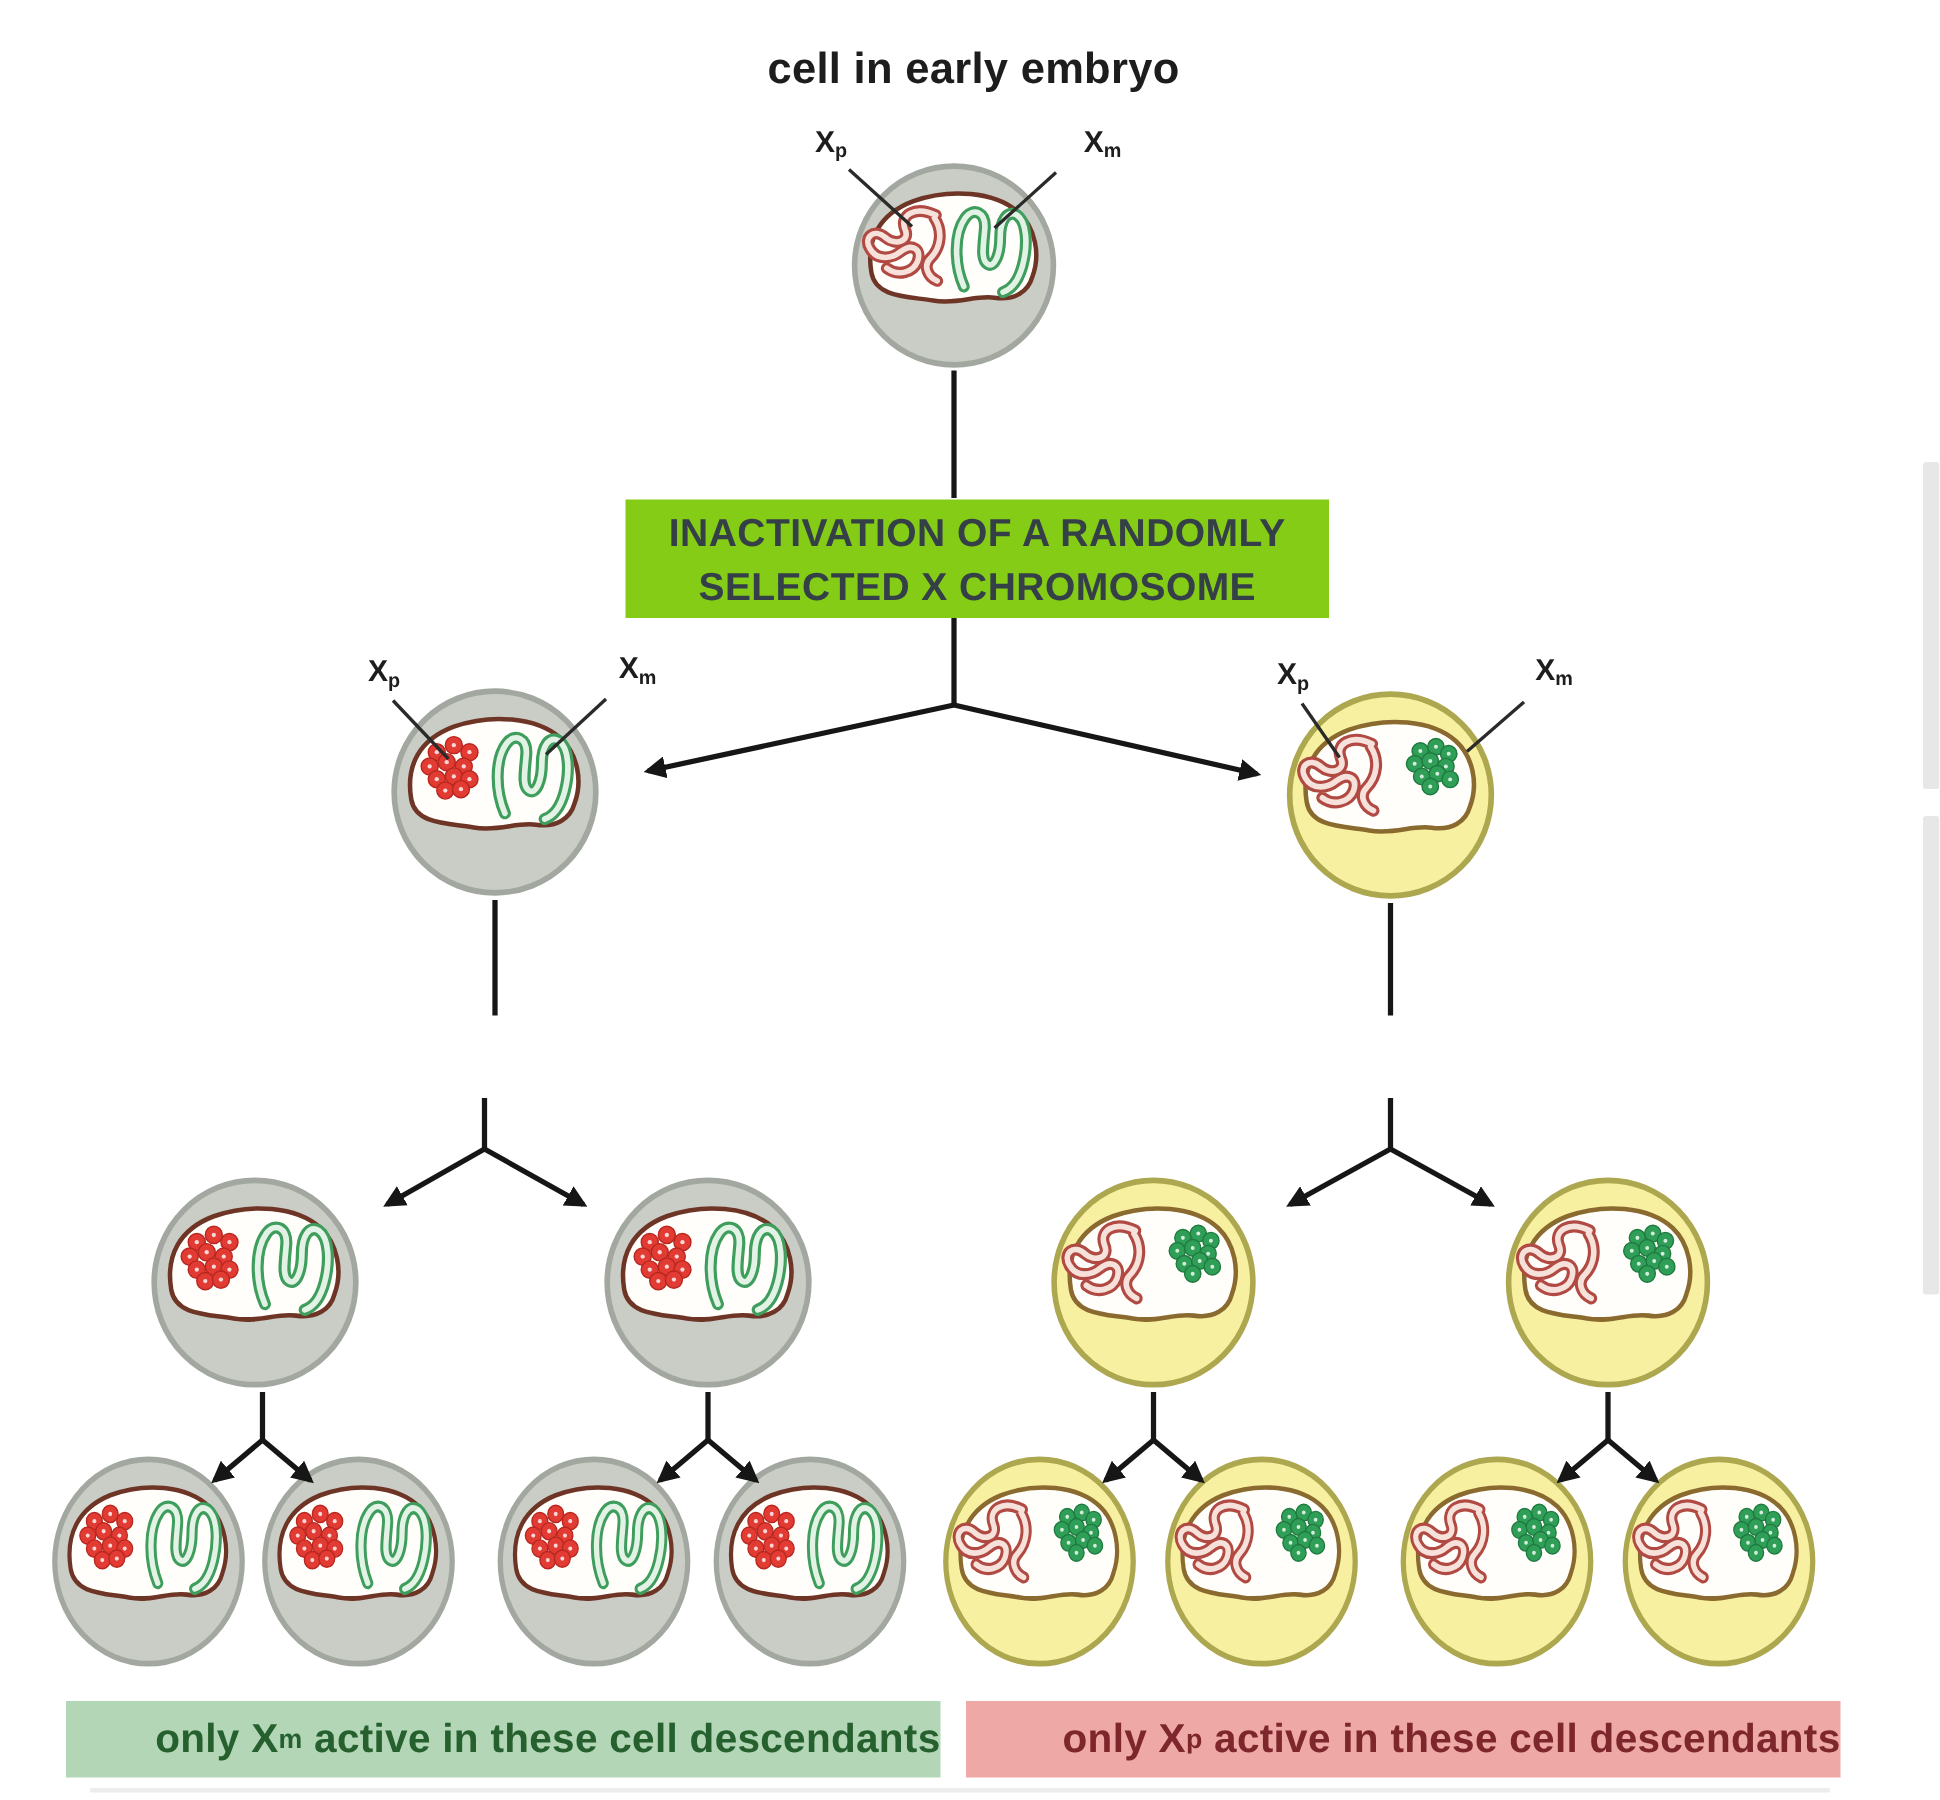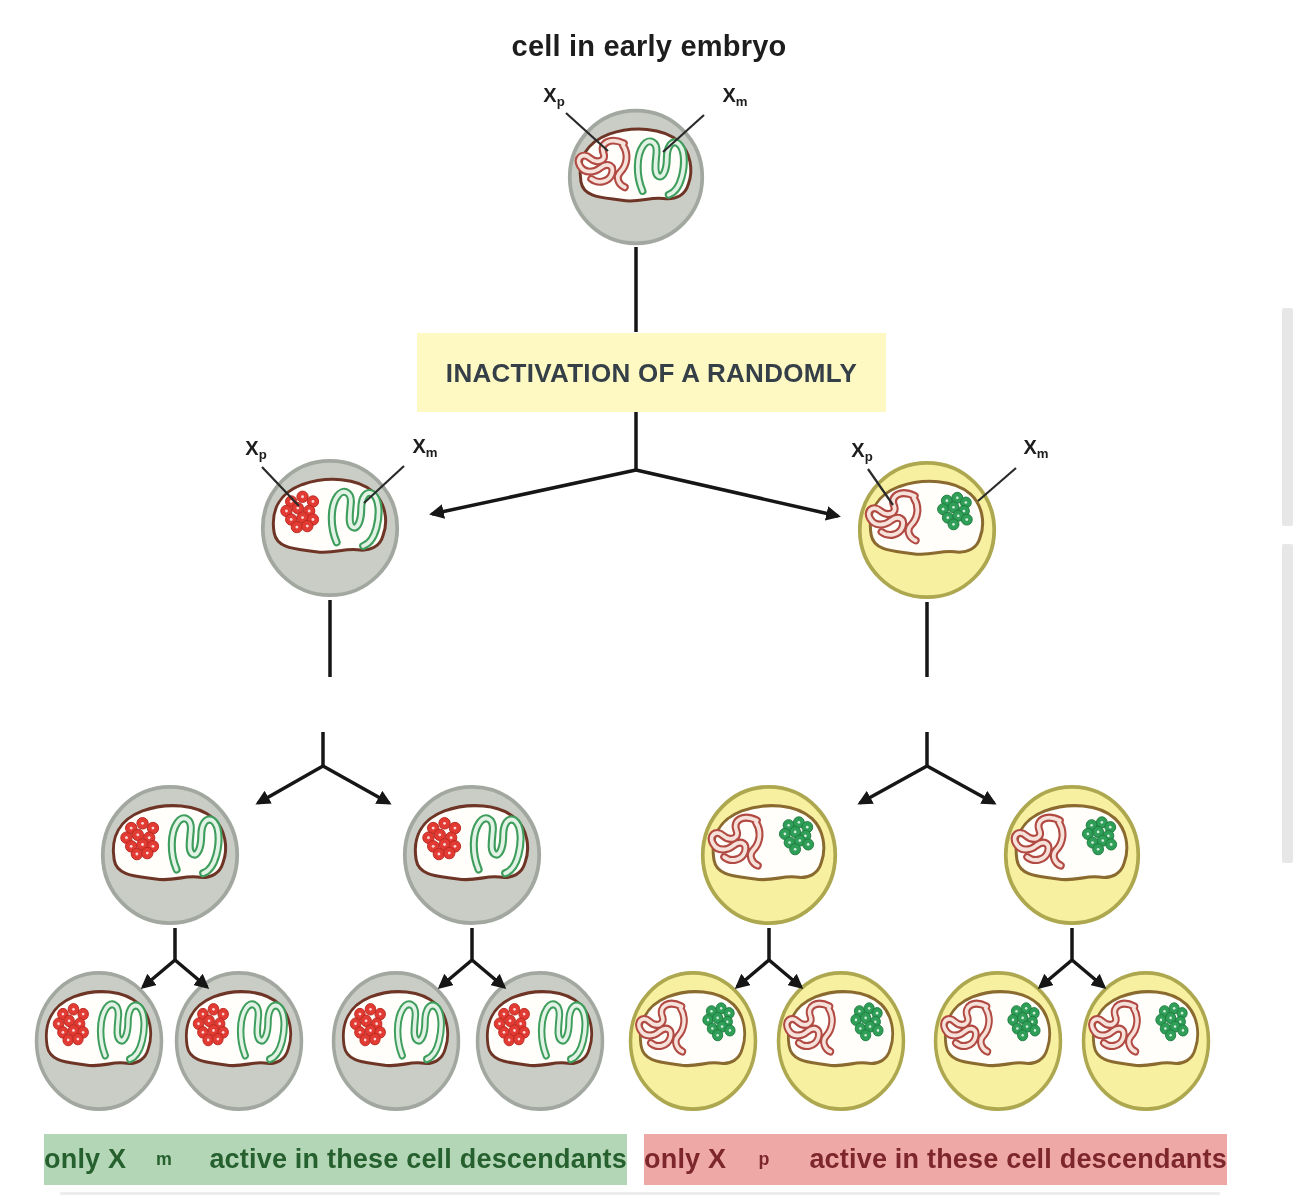--- a/index.html
+++ b/index.html
@@ -7,28 +7,28 @@
     position:relative;width:1293px;height:1200px;background:#ffffff;overflow:hidden;
     font-family:"Liberation Sans", sans-serif;
   }
   .abs{position:absolute;}
   
   #figure-title{
     left:386px;top:30px;width:500px;text-align:center;
     font-size:29px;font-weight:600;color:#1d1d1d;letter-spacing:.2px;
   }
   .infobox{
-    background:#fef9c3;color:#343f47;font-weight:700;
+    background:#84cc16;color:#343f47;font-weight:700;
     display:flex;flex-direction:column;align-items:center;justify-content:center;
     text-align:center;font-size:26px;line-height:36px;letter-spacing:.3px;
   }
   #box-inactivation{left:404px;top:333px;width:469px;height:79px;}
   #box-inheritance{left:107px;top:678px;width:1053px;height:54px;}
   .legend{
-    height:51px;display:flex;align-items:center;justify-content:space-between;
+    height:51px;display:flex;align-items:center;justify-content:flex-end;
     font-size:27px;font-weight:700;letter-spacing:.2px;
   }
   .legend span{white-space:pre;}
   #legend-xm{left:31px;top:1134px;width:583px;background:#b3d7b6;color:#26602f;}
   #legend-xp{left:631px;top:1134px;width:583px;background:#eea8a5;color:#7d262b;}
   sub{font-size:.66em;vertical-align:-0.28em;font-weight:inherit;}
   .chromo-label{
     position:absolute;transform:translateX(-50%);
     font-size:20px;font-weight:700;color:#1d1d1d;
   }
@@ -224,20 +224,21 @@
     <path class="ptr" d="M404,466 L364,503"></path>
     <path class="ptr" d="M868,469 L893,505"></path>
     <path class="ptr" d="M1016,468 L978,501"></path>
   </svg>
 
   <div id="text-layer" class="abs">
     <div id="figure-title" class="abs">cell in early embryo</div>
 
     <div id="box-inactivation" class="abs infobox">
       <div>INACTIVATION OF A RANDOMLY</div>
+      <div>SELECTED X CHROMOSOME</div>
     </div>
 
 
     <div id="legend-xm" class="abs legend">
       <span>only X</span>
         <sub>m</sub>
         <span> active in these cell descendants</span>
     </div>
 
     <div id="legend-xp" class="abs legend">

